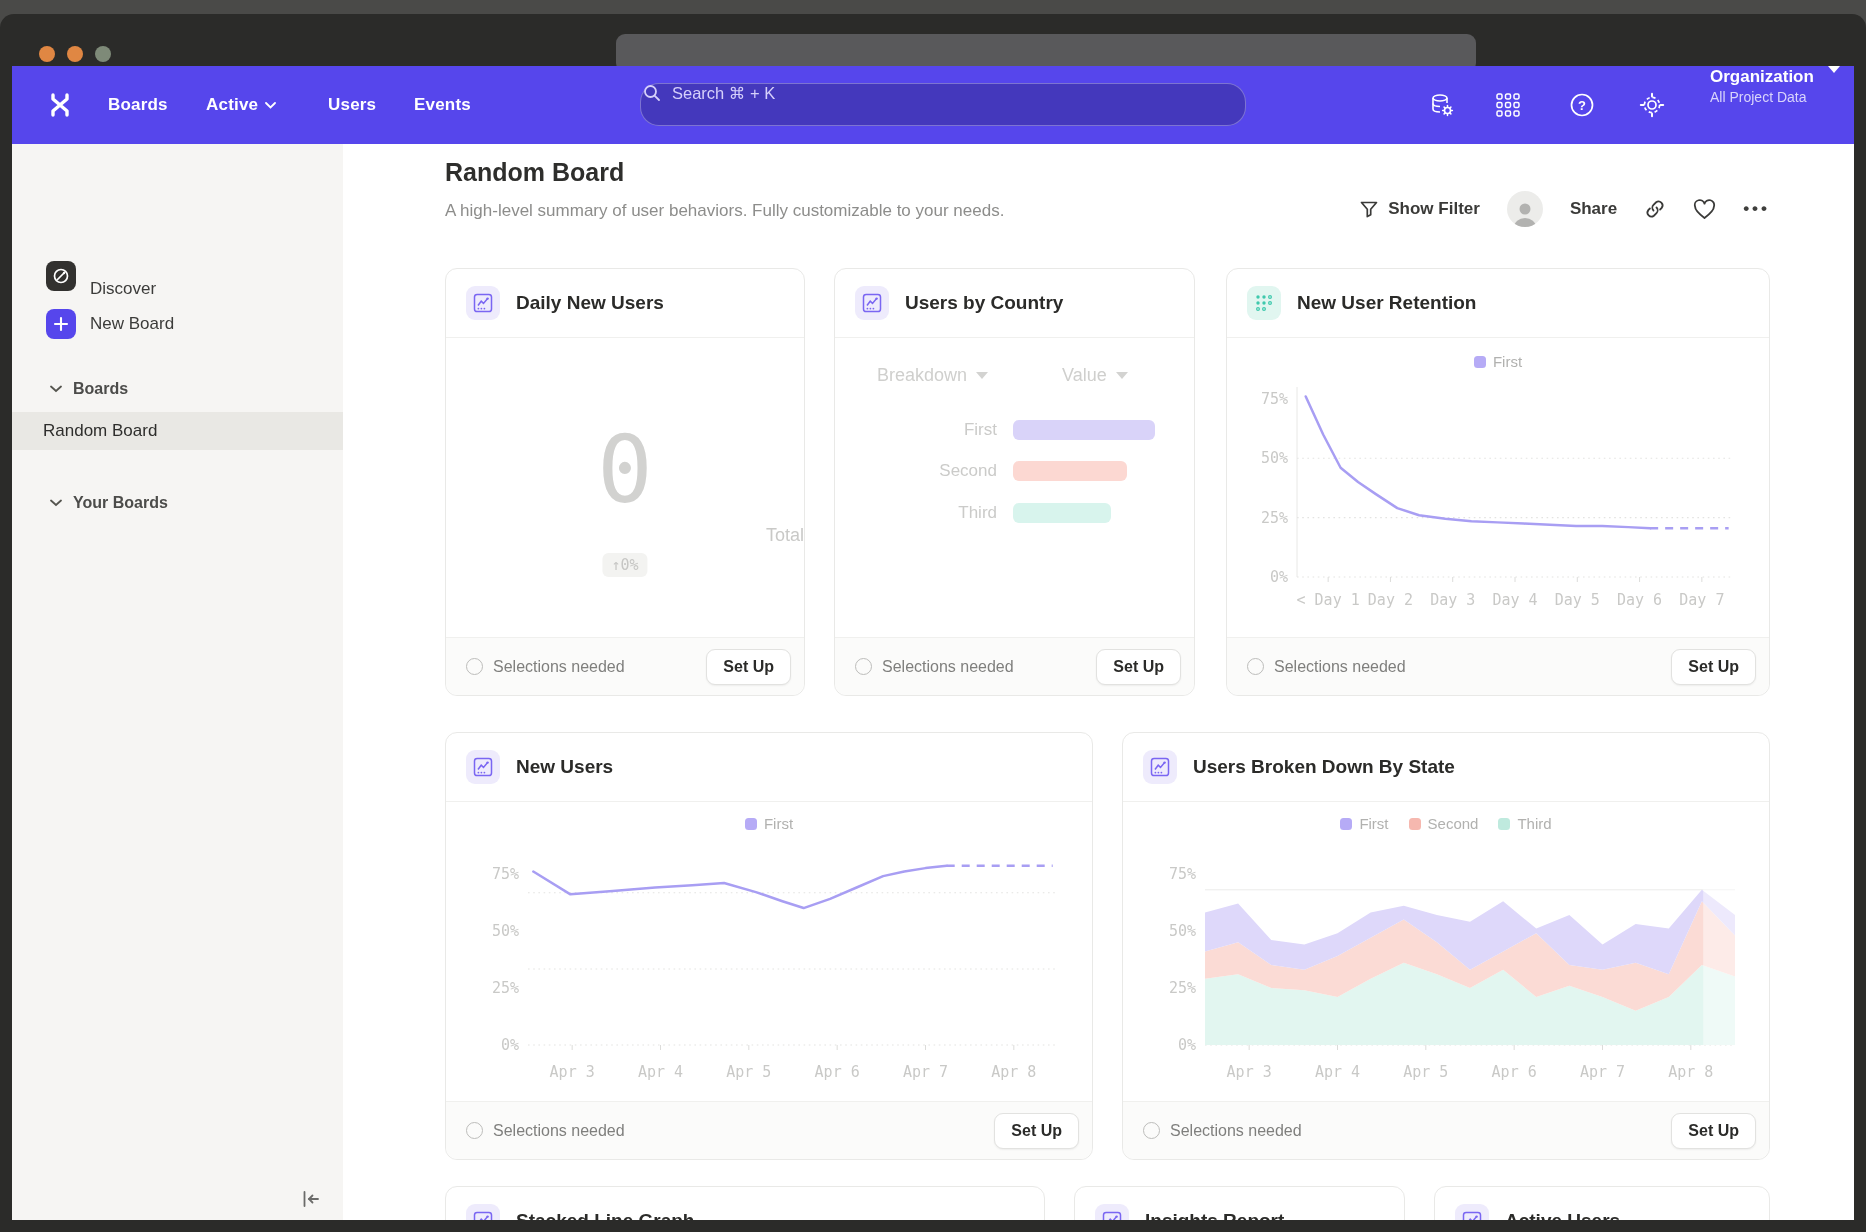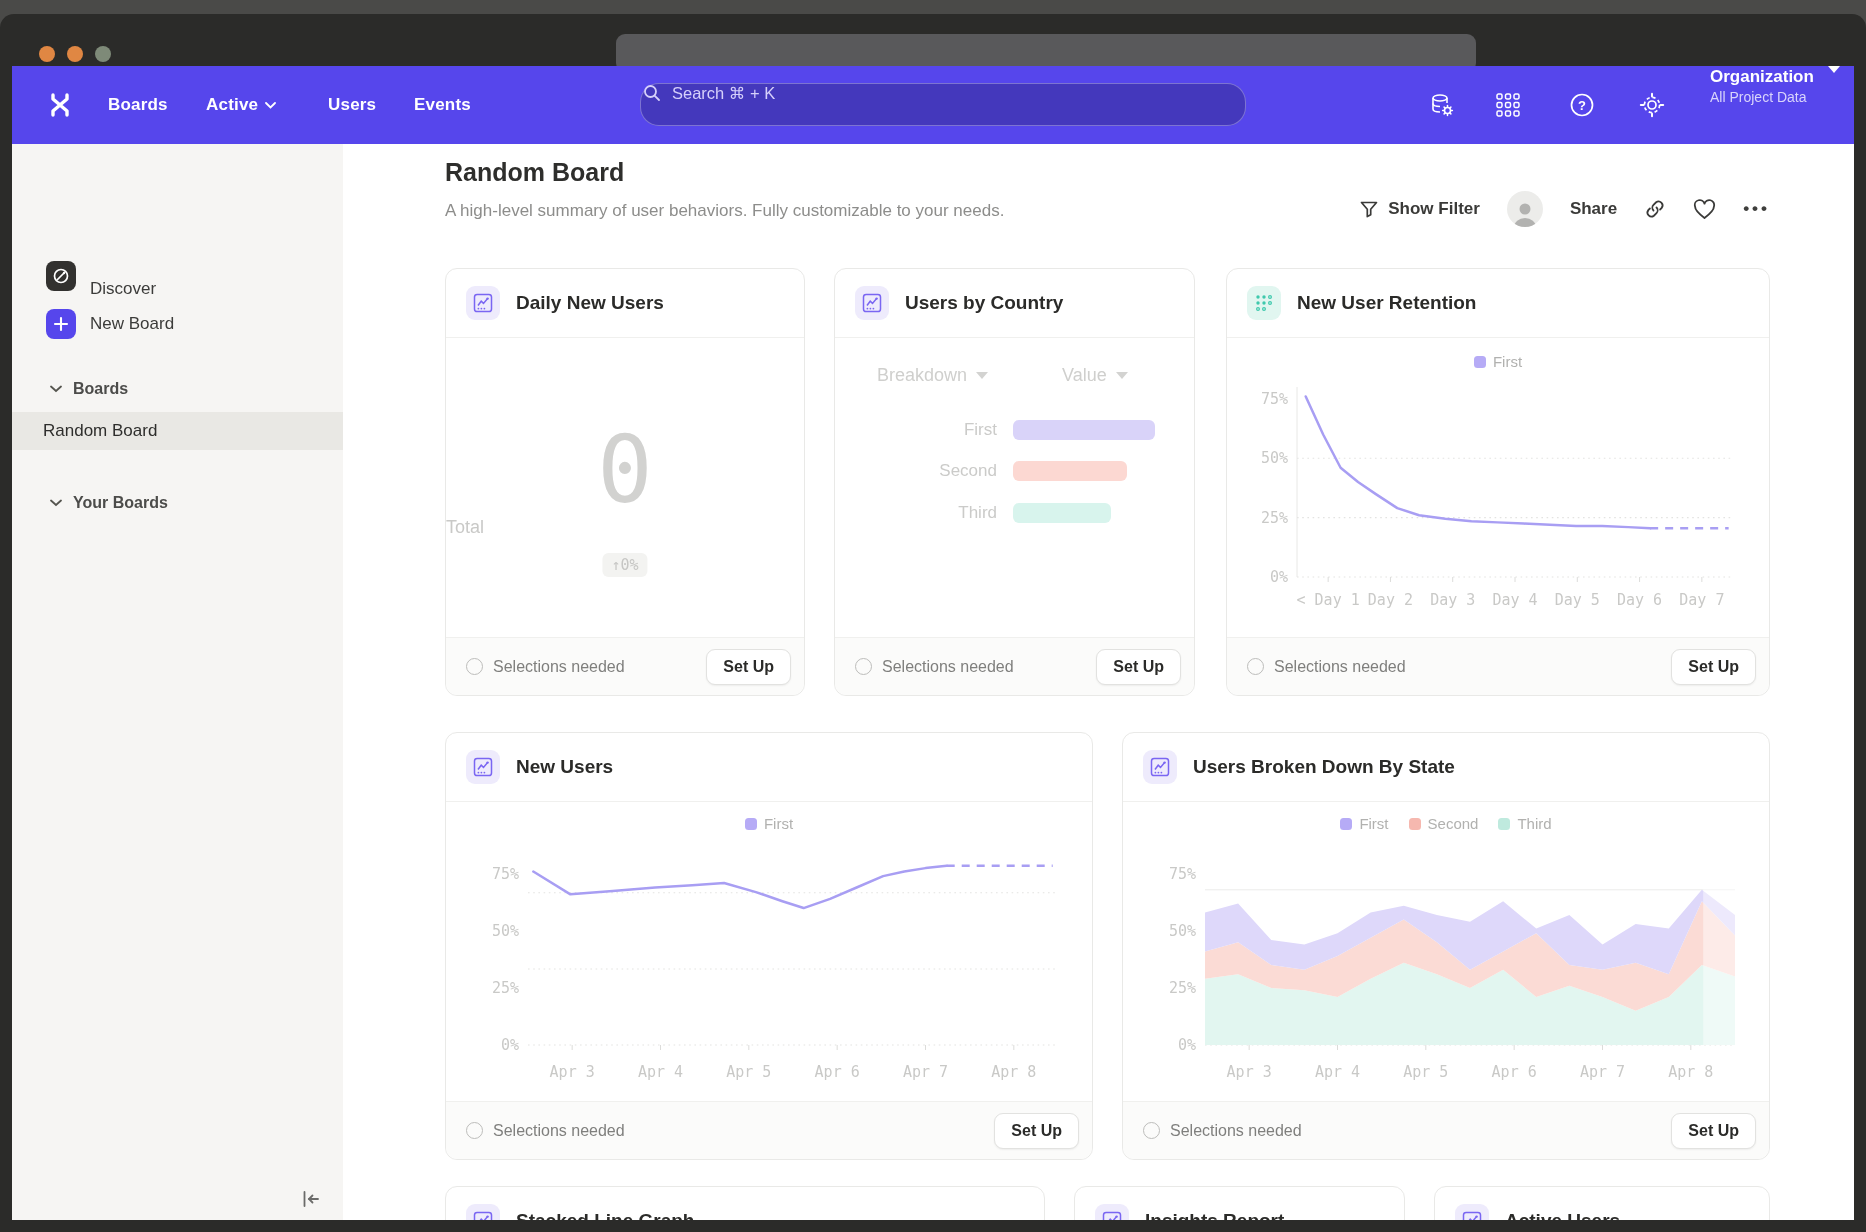--- a/index.html
+++ b/index.html
@@ -48,21 +48,21 @@
   .card-title{font-size:19px;font-weight:700;color:#2b2b29;}
   .card-footer{position:absolute;left:0;right:0;bottom:0;height:58px;background:#fbfbfa;border-top:1px solid #f0f0ee;
                border-radius:0 0 12px 12px;display:flex;align-items:center;padding:0 13px 0 20px;box-sizing:border-box;}
   .status{flex:1;display:flex;align-items:center;gap:10px;font-size:16px;color:#7f7f7d;}
   .ring{width:15px;height:15px;border:1.5px solid #bdbdbb;border-radius:50%;flex:none;}
   .setup-btn{background:#fff;border:1px solid #e2e2e0;border-radius:9px;padding:8px 16px;font-size:16px;font-weight:700;
              color:#2b2b29;box-shadow:0 1px 2px rgba(0,0,0,.06);cursor:pointer;font-family:inherit;}
   
   .bignum{position:absolute;left:0;right:0;top:156px;text-align:center;font-family:"DejaVu Sans Mono",monospace;
           font-size:92px;color:#d2d2d0;line-height:1;}
-  .bignum-label{position:absolute;left:0;right:0;top:248px;text-align:left;font-size:18px;color:#c9c9c7;}
+  .bignum-label{position:absolute;left:0;right:0;top:256px;text-align:right;font-size:18px;color:#c9c9c7;}
   .delta-badge{position:absolute;left:50%;transform:translateX(-50%);top:284px;background:#f3f3f1;border-radius:6px;
                padding:3px 9px;font-family:"DejaVu Sans Mono",monospace;font-size:15px;color:#c6c6c4;}
   
   .dd{position:absolute;display:flex;align-items:center;gap:9px;font-size:18px;color:#cfcfcd;cursor:pointer;}
   .dd-tri{width:0;height:0;border-left:6px solid transparent;border-right:6px solid transparent;border-top:7px solid #d3d3d1;}
   .brow{position:absolute;left:0;display:flex;align-items:center;}
   .brow-label{width:162px;text-align:right;font-size:17px;color:#cbcbc9;flex:none;}
   .bar{height:20px;border-radius:6px;margin-left:16px;}
   .dotted-teal{background-image:radial-gradient(circle,#7fd9c4 1px,transparent 1.4px);background-size:7px 7px;}
   

